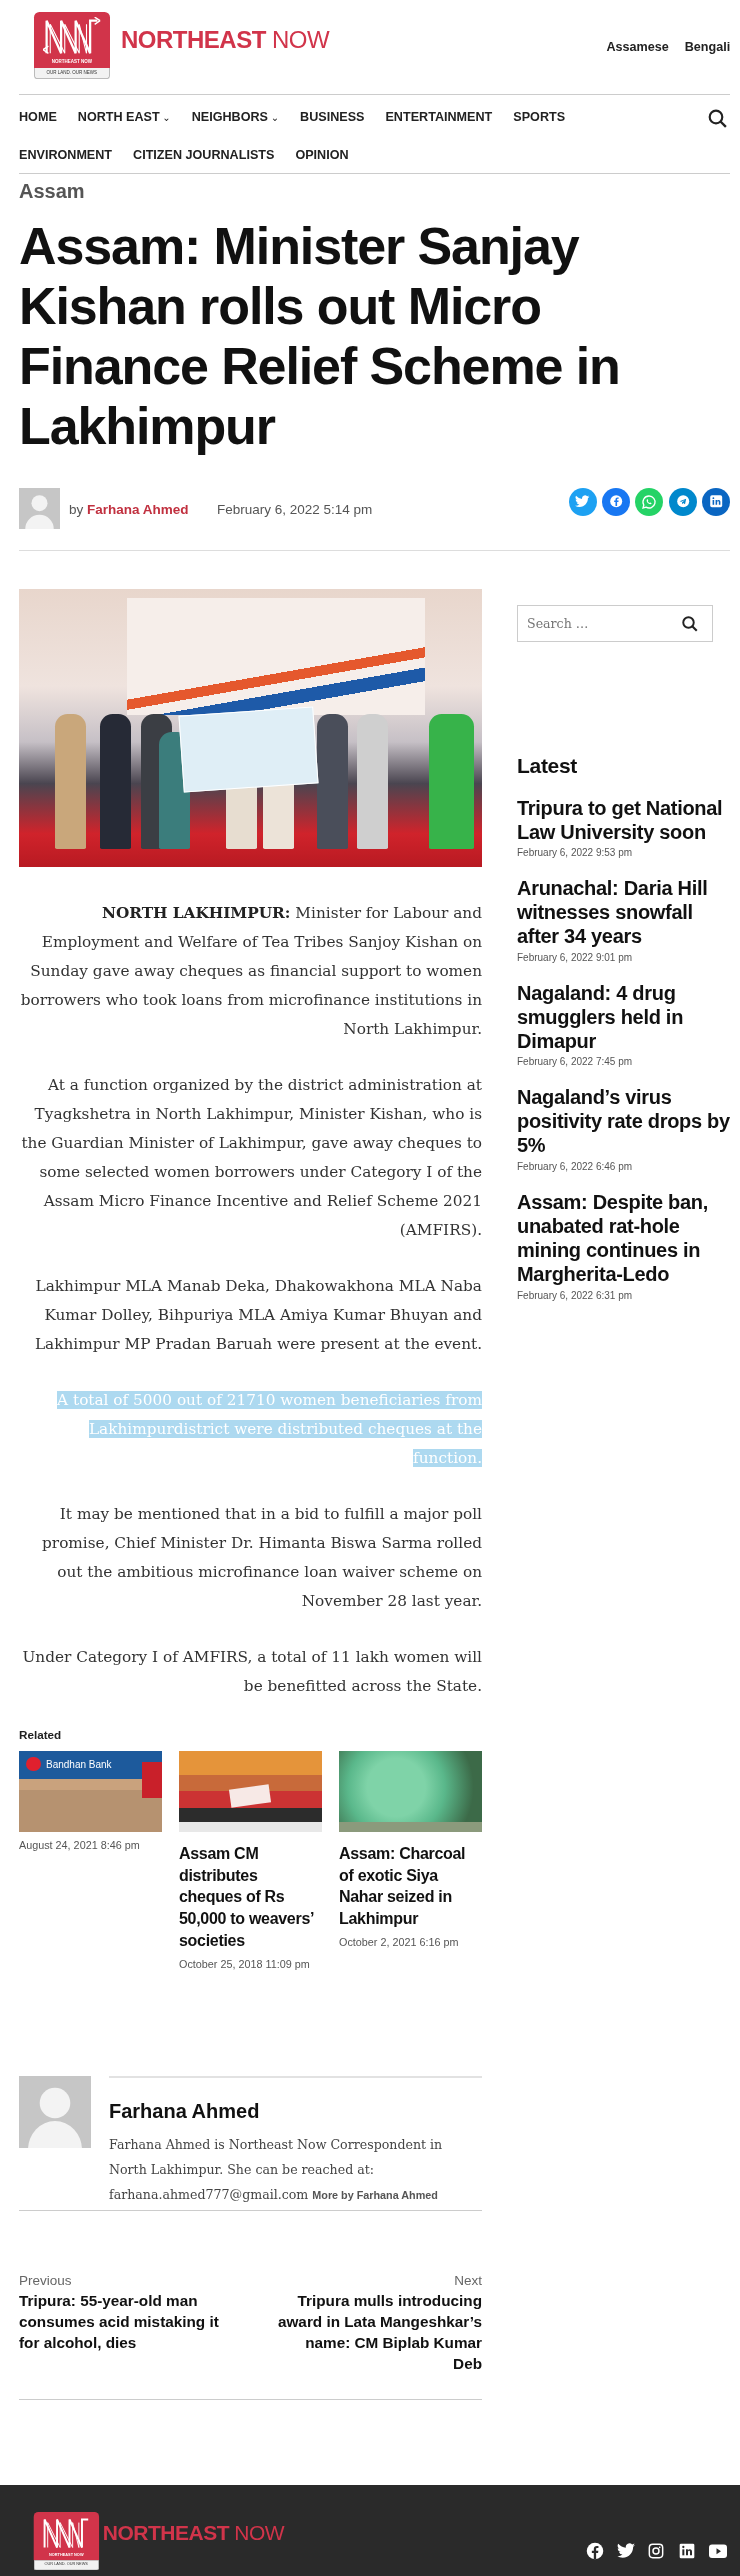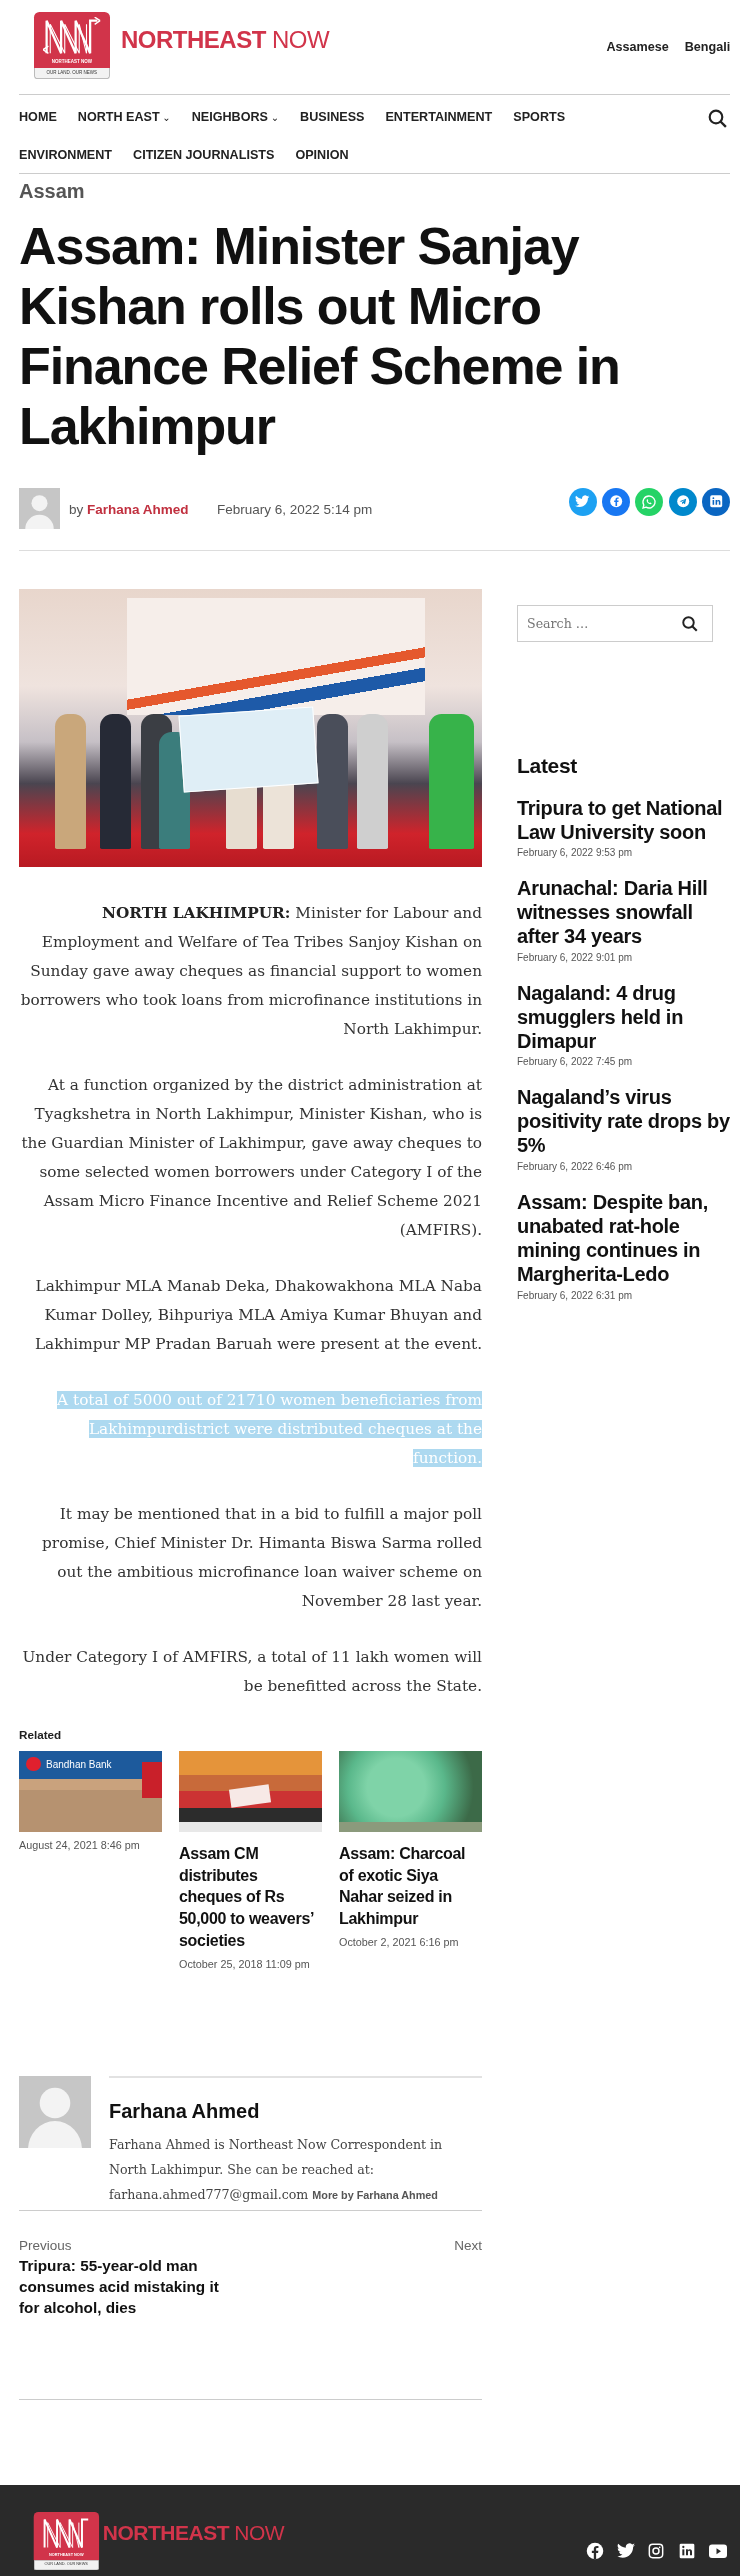--- a/index.html
+++ b/index.html
@@ -65,21 +65,21 @@
   .author-box .line { position: absolute; left: 90px; right: 0; top: 27px; height: 2.7px; background: #e2e2e2; }
   .avatar-lg { position: absolute; left: 0; top: 27px; width: 72px; height: 72px; background: #c6c6c6; overflow: hidden; }
   .author-name { position: absolute; left: 90px; top: 51px; font-size: 20px; font-weight: bold; }
   .author-bio { position: absolute; left: 90px; top: 83px; font-family: "DejaVu Serif", serif; font-size: 12.6px; line-height: 25px; color: #444; width: 373px; }
   .author-bio .more { font-family: "Liberation Sans", sans-serif; font-weight: bold; font-size: 10.8px; color: #555; }
 
   .postnav { position: relative; height: 189px; border-bottom: 0.9px solid #ccc; }
   .prev, .next { position: absolute; top: 27px; width: 207px; }
   .prev { left: 0; }
   .next { right: 0; text-align: right; }
-  .postnav .lbl { font-size: 13.5px; color: #666; }
+  .postnav .lbl { font-size: 13.5px; color: #666; margin-top: 35px; }
   .postnav .pt { font-size: 15.3px; font-weight: bold; line-height: 21px; margin-top: 1.8px; color: #111; }
 
   
   .search-box { width: 196px; height: 37px; border: 0.9px solid #ccc; margin-top: 16px; position: relative; }
   .search-box input { border: none; outline: none; width: 162px; height: 35px; padding-left: 9px; font-family: "DejaVu Serif", serif; font-size: 12.6px; color: #777; background: transparent; }
   .search-box .sico { position: absolute; right: 12.6px; top: 9px; }
   .latest-h { font-size: 21px; font-weight: bold; margin-top: 112px; letter-spacing: -0.3px; }
   .latest-item { margin-top: 18px; }
   .latest-item:first-of-type { margin-top: 20px; }
   .latest-title { font-size: 20px; font-weight: bold; line-height: 24px; letter-spacing: -0.3px; color: #111; }
@@ -250,20 +250,21 @@
       <div class="author-bio"><span>Farhana Ahmed is Northeast Now Correspondent in North Lakhimpur. She can be reached at: farhana.ahmed777@gmail.com </span><a class="more">More by Farhana Ahmed</a></div>
     </div>
 
     <div class="postnav">
       <a class="prev">
         <div class="lbl">Previous</div>
         <div class="pt">Tripura: 55-year-old man consumes acid mistaking it for alcohol, dies</div>
       </a>
       <a class="next">
         <div class="lbl">Next</div>
+        <div class="pt">Tripura mulls introducing award in Lata Mangeshkar’s name: CM Biplab Kumar Deb</div>
       </a>
     </div>
   </main>
 
   <aside class="sidebar">
     <div class="search-box">
       <input type="text" placeholder="Search …" style="">
       <span class="sico">
         <svg width="18" height="18" viewBox="0 0 24 24">
             <circle cx="10" cy="10" r="7" stroke="#222" stroke-width="2.6" fill="none"></circle>

